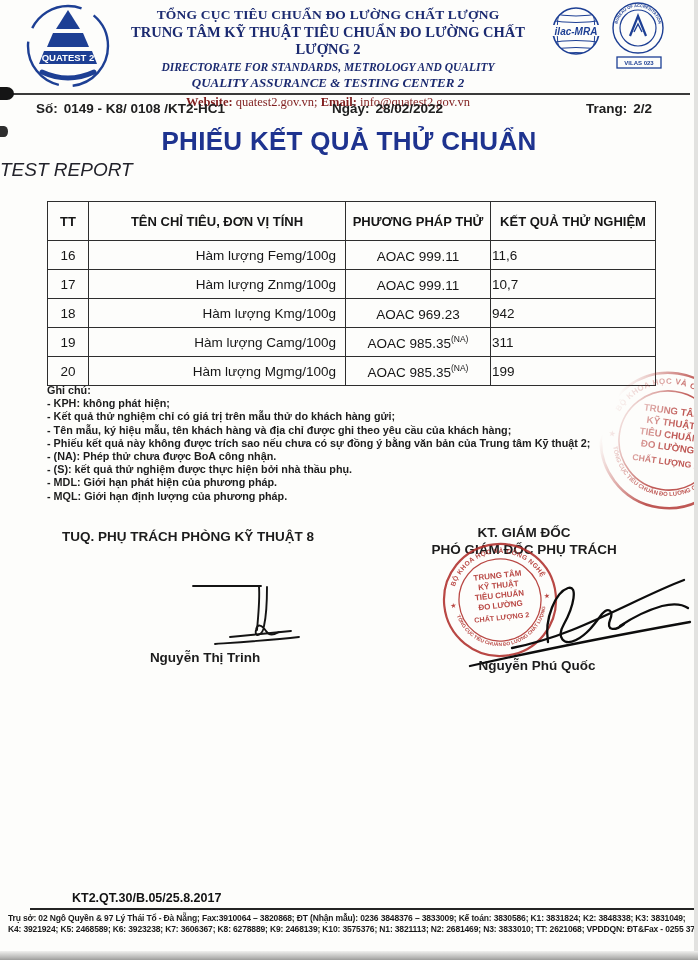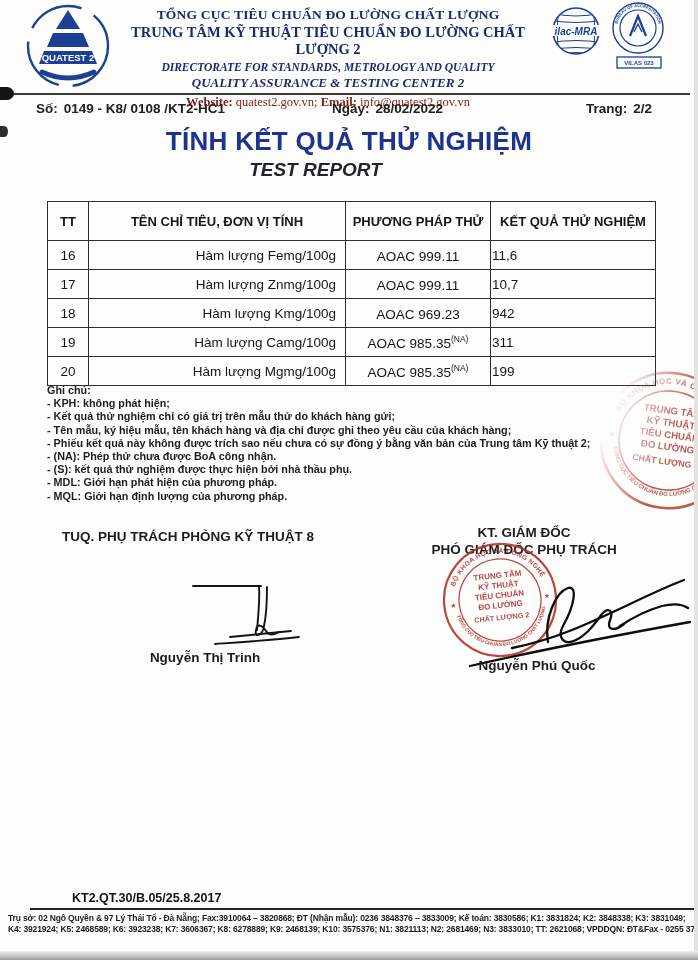--- a/index.html
+++ b/index.html
@@ -23,22 +23,22 @@
   
   .meta { position:absolute; top:101px; left:0; width:698px; height:20px;
           font-size:13.5px; font-weight:700; color:#202020; }
   .meta .m-so    { position:absolute; left:36px; }
   .meta .m-ngay  { position:absolute; left:332px; }
   .meta .m-trang { position:absolute; left:586px; }
   .meta .lbl { margin-right:6px; }
   
   .title-vi { position:absolute; top:126px; left:0; width:698px; text-align:center;
     font-size:26px; font-weight:800; color:#1e338f; letter-spacing:.3px; }
-  .title-en { position:absolute; top:159px; left:0; width:631px; text-align:center;
-    font-size:19px; font-style:italic; font-weight:700; color:#23232b; }
+  .title-en { position:absolute; top:159px; left:0; width:631px; 
+    font-size:19px; font-style:italic; font-weight:400; color:#23232b; }
   
   table.rpt { position:absolute; top:201px; left:47px; border-collapse:collapse; table-layout:fixed; }
   table.rpt th, table.rpt td { border:1.6px solid #2e2e2e; }
   table.rpt th { height:38px; font-size:13px; font-weight:700; text-align:center; padding:0 3px; color:#161616; }
   table.rpt td { height:26px; font-size:13.5px; color:#161616; }
   .w-tt  { width:41px; }  .w-name{ width:257px; } .w-met { width:145px; } .w-res { width:165px; }
   td.c-tt  { text-align:center; }
   td.c-name .nmwrap { display:flex; justify-content:flex-end; padding:0 8px 0 12px; }
   td.c-met { text-align:center; }
   td.c-met sup { font-size:8.5px; }
@@ -142,21 +142,21 @@
       <span class="lbl">Số:</span><span>0149 - K8/ 0108  /KT2-HC1</span>
     </span>
     <span class="m-ngay">
       <span class="lbl">Ngày:</span><span>28/02/2022</span>
     </span>
     <span class="m-trang">
       <span class="lbl">Trang:</span><span>2/2</span>
     </span>
   </div>
 
-  <div class="title-vi">TÍNH KẾT QUẢ THỬ NGHIỆM</div>
+  <div class="title-vi">PHIẾU KẾT QUẢ THỬ CHUẨN</div>
   <div class="title-en">TEST REPORT</div>
 
   <table class="rpt">
     <colgroup>
         <col class="w-tt">
         <col class="w-name">
         <col class="w-met">
         <col class="w-res">
       </colgroup>
     <thead>

